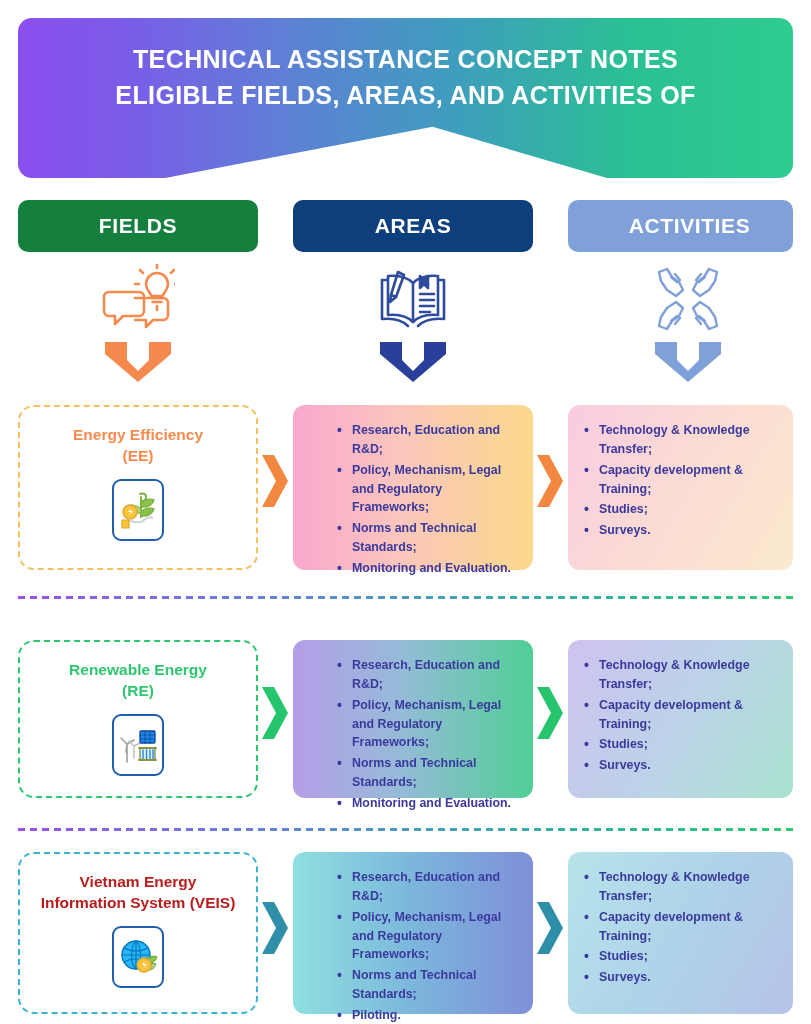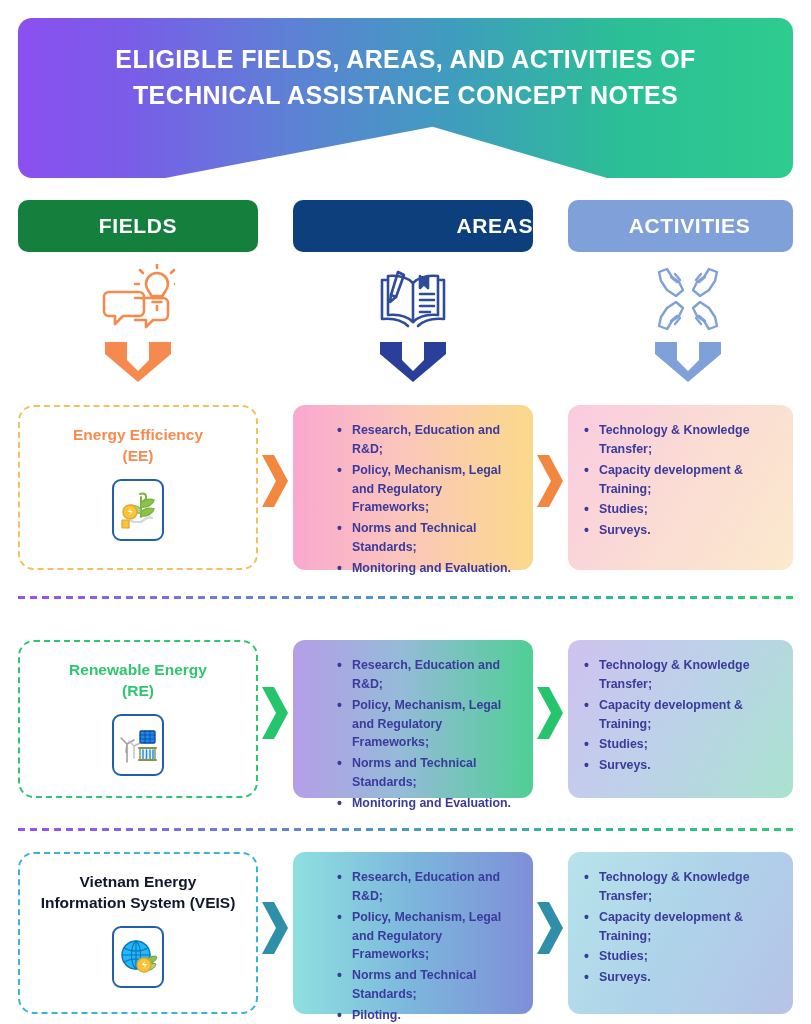--- a/index.html
+++ b/index.html
@@ -29,21 +29,21 @@
 
   
   .colheads { position:absolute; left:0; top:200px; width:811px; height:52px; }
   .colhead {
     position:absolute; top:0; height:52px;
     border-radius: 10px;
     color:#fff; font-size:21px; font-weight:bold; letter-spacing:.6px;
     display:flex; align-items:center; justify-content:center;
   }
   .ch-fields     { left:18px;  width:240px; background:#f68a4e; }
-  .ch-areas      { left:293px; width:240px; background:#0d3f7d;justify-content:flex-end; }
+  .ch-areas      { left:293px; width:240px; background:#0d3f7d; }
   .ch-activities { left:568px; width:225px; background:#7fa0d8; }
 
   
   .iconstrip { position:absolute; left:0; top:258px; width:811px; height:132px; }
   .icon-cell { position:absolute; top:0; width:240px; text-align:center; }
   .ic-1 { left:18px; }  .ic-2 { left:293px; }  .ic-3 { left:568px; }
   .big-icon { height:82px; display:flex; align-items:center; justify-content:center; }
   .chev-down { height:44px; display:flex; align-items:center; justify-content:center; }
 
   
@@ -111,22 +111,22 @@
   .sep-2 { top:828px; }
 </style>
 </head>
 <body>
 
 <div class="page">
 
   <div class="banner-wrap">
     <div class="banner"></div>
     <div class="banner-inner">
+      <div>TECHNICAL ASSISTANCE CONCEPT NOTES</div>
       <div>ELIGIBLE FIELDS, AREAS, AND ACTIVITIES OF</div>
-      <div>TECHNICAL ASSISTANCE CONCEPT NOTES</div>
     </div>
   </div>
 
   <div class="colheads">
     <div class="colhead ch-fields" style="background: #15803d;">
       <span>FIELDS</span>
     </div>
     <div class="colhead ch-areas" style="background: rgb(13, 63, 125);">
       <span>AREAS</span>
     </div>
@@ -304,21 +304,21 @@
       </div>
     </div>
   </div>
 
   <div class="sep sep-2">
       <div class="sep-inner"></div>
     </div>
 
   <div class="row row-3">
     <div class="field-card" style="border-color: rgb(59, 180, 212);">
-      <div class="field-title" style="color: #0f172a;">
+      <div class="field-title" style="color: #b91c1c;">
         <div>Vietnam Energy</div>
         <div>Information System (VEIS)</div>
       </div>
       <div class="field-icon-box">
         <svg width="40" height="40" viewBox="0 0 40 40" fill="none" stroke-linecap="round" stroke-linejoin="round">
           <circle cx="18" cy="18" r="14" fill="#29b6f6" stroke="#0277bd" stroke-width="1.4"></circle>
           <path d="M18 4 v28 M4 18 h28" stroke="#0277bd" stroke-width="1.2"></path>
           <path d="M18 4 c-6 5 -6 23 0 28 M18 4 c6 5 6 23 0 28" stroke="#0277bd" stroke-width="1.1" fill="none"></path>
           <path d="M6 11 c7 4 17 4 24 0 M6 25 c7 -4 17 -4 24 0" stroke="#0277bd" stroke-width="1.1" fill="none"></path>
           <path d="M29 22 c5 -4 9 -3 10 -2 c-1 4 -5 7 -10 6 z" fill="#8bc34a" stroke="#689f38" stroke-width="1"></path>

